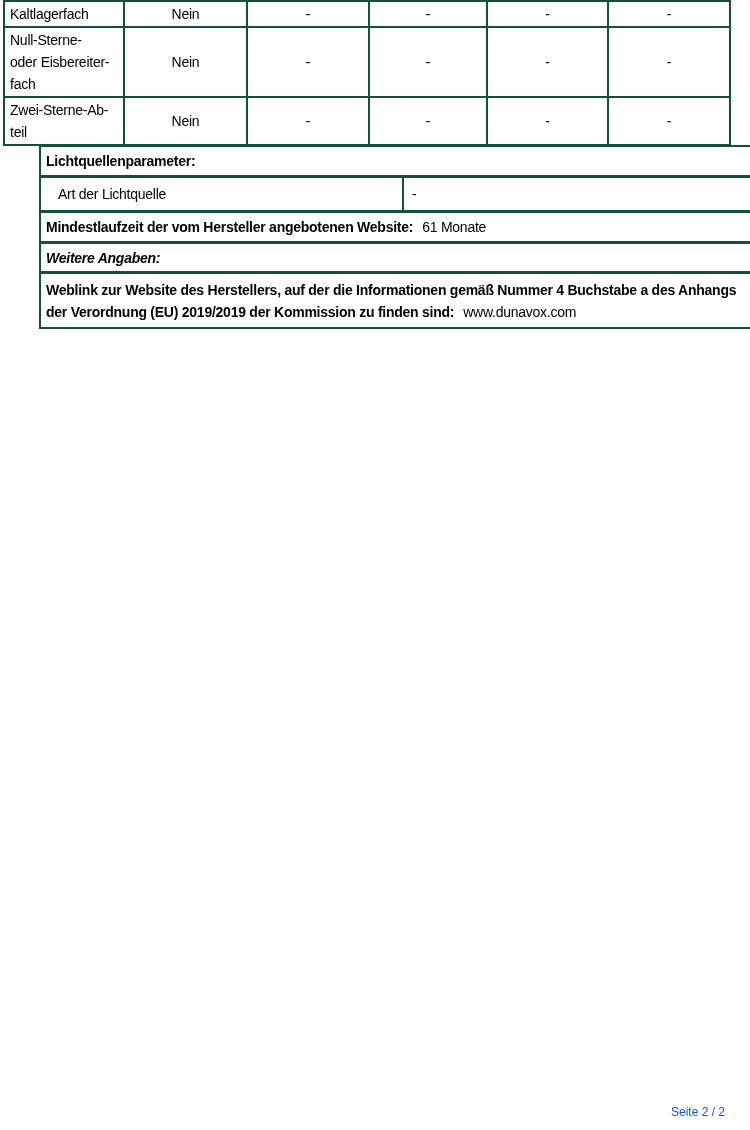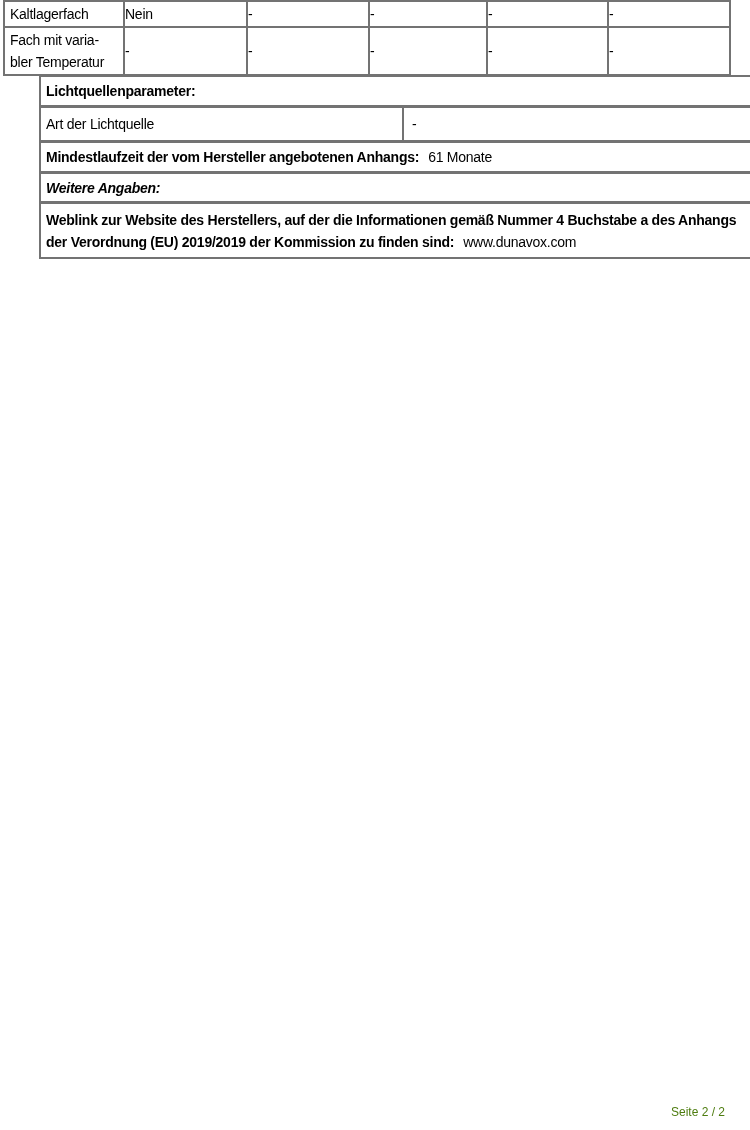--- a/index.html
+++ b/index.html
@@ -25,44 +25,44 @@
     width: 726px;
   }
   table {
     border-collapse: collapse;
     table-layout: fixed;
     width: 726px;
     background: #fff;
   }
   table.sec { margin-top: -1px; margin-left: 36px; }
   td {
-    border: 2px solid #737373;
+    border: 2px solid #14532d;
     vertical-align: middle;
     line-height: 22px;
   }
   .lbl { text-align: left; padding: 1px 3px 1px 5px; }
-  .ctr { text-align: left; padding: 0; }
+  .ctr { text-align: center; padding: 0; }
   tr.r1 > td { height: 23px; }
   tr.r2 > td { height: 45px; }
   tr.r3 > td { height: 67px; }
   .hdr-td { height: 30px; padding: 1px 3px 1px 5px; }
-  .light-lbl { height: 34px; padding: 1px 3px 1px 5px; }
+  .light-lbl { height: 34px; padding: 1px 3px 1px 17px; }
   .light-val { height: 34px; padding: 1px 3px 1px 8px; text-align: left; }
   .warranty-td { height: 30px; padding: 1px 3px 1px 5px; }
   .additional-td { height: 29px; padding: 1px 3px 1px 5px; font-style: italic; }
   .weblink-td { height: 55px; padding: 2px 3px 2px 5px; }
   .b { font-weight: bold; }
   .val-inline { margin-left: 9px; font-weight: normal; }
   .footer {
     position: absolute;
     top: 1105px;
     right: 25px;
     font-size: 12px;
     letter-spacing: 0;
-    color: #4d7c0f;
+    color: #1d4ed8;
     line-height: 14px;
   }
 </style>
 </head>
 <body>
 
 <div class="page">
   <div class="sheet">
 
     <table>
@@ -76,23 +76,31 @@
       </colgroup>
       <tbody id="compartments-body">
           <tr class="r1">
             <td class="lbl">Kaltlagerfach</td>
             <td class="ctr">Nein</td>
             <td class="ctr">-</td>
             <td class="ctr">-</td>
             <td class="ctr">-</td>
             <td class="ctr">-</td>
           </tr>
+          <tr class="r3">
+            <td class="lbl">Null-Sterne-<br>oder Eisbereiter-<br>fach</td>
+            <td class="ctr">Nein</td>
+            <td class="ctr">-</td>
+            <td class="ctr">-</td>
+            <td class="ctr">-</td>
+            <td class="ctr">-</td>
+          </tr>
           <tr class="r2">
-            <td class="lbl">Fach mit varia-<br>bler Temperatur</td>
-            <td class="ctr">-</td>
+            <td class="lbl">Zwei-Sterne-Ab-<br>teil</td>
+            <td class="ctr">Nein</td>
             <td class="ctr">-</td>
             <td class="ctr">-</td>
             <td class="ctr">-</td>
             <td class="ctr">-</td>
           </tr>
         </tbody>
     </table>
 
     <table class="sec">
       <tbody>
@@ -112,21 +120,21 @@
             <td class="light-lbl">Art der Lichtquelle</td>
             <td class="light-val">-</td>
           </tr>
         </tbody>
     </table>
 
     <table class="sec">
       <tbody>
           <tr>
         <td class="warranty-td">
-          <span class="b">Mindestlaufzeit der vom Hersteller angebotenen Anhangs:</span><span class="val-inline">61 Monate</span>
+          <span class="b">Mindestlaufzeit der vom Hersteller angebotenen Website:</span><span class="val-inline">61 Monate</span>
         </td>
       </tr>
     </tbody>
       </table>
 
     <table class="sec">
       <tbody>
           <tr>
         <td class="b additional-td">Weitere Angaben:</td>
       </tr>

